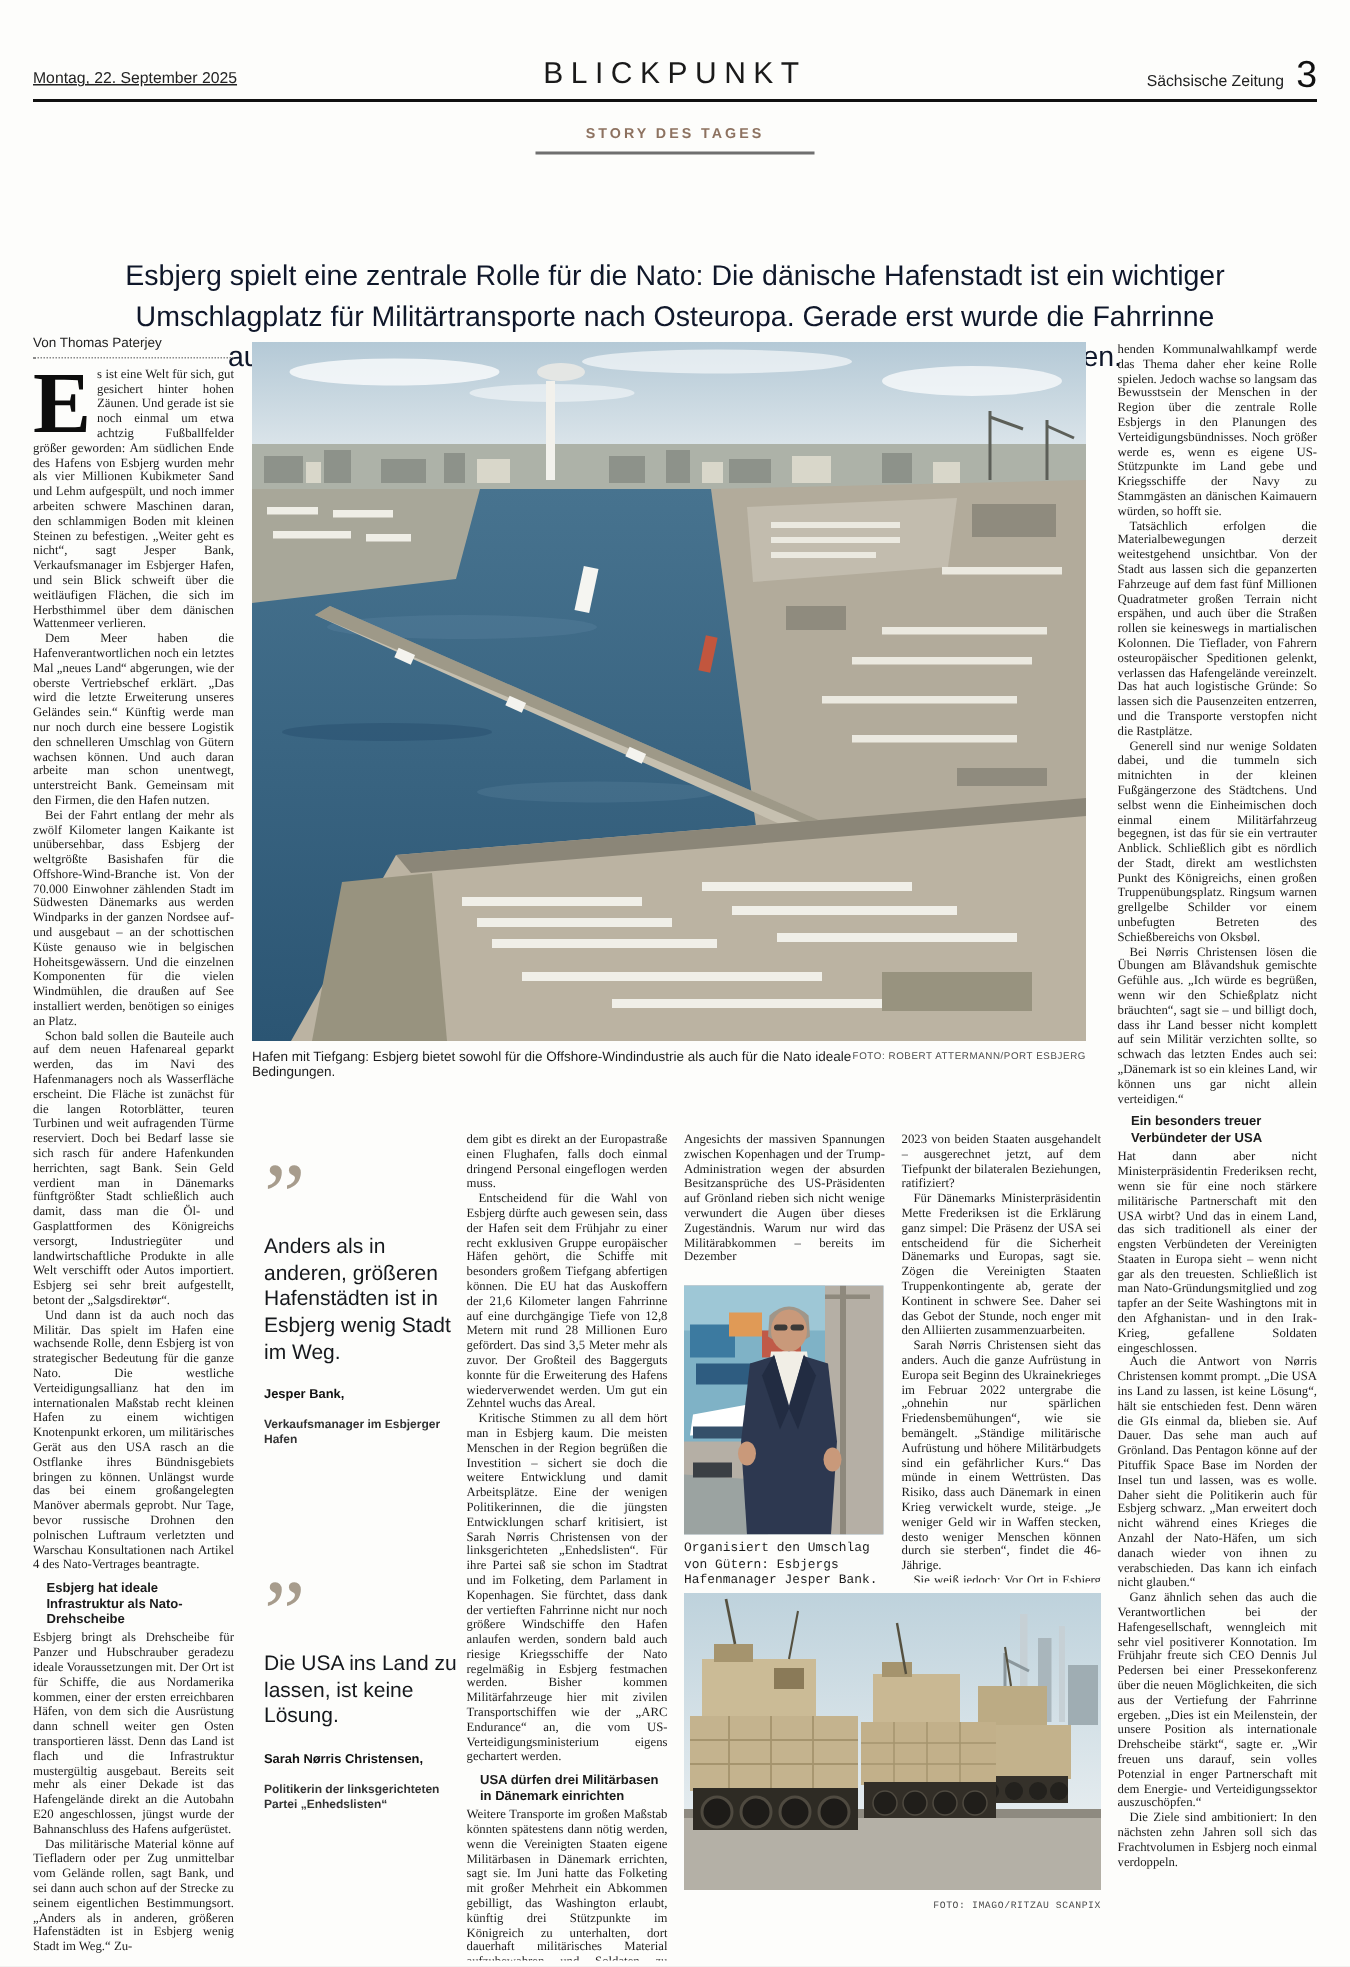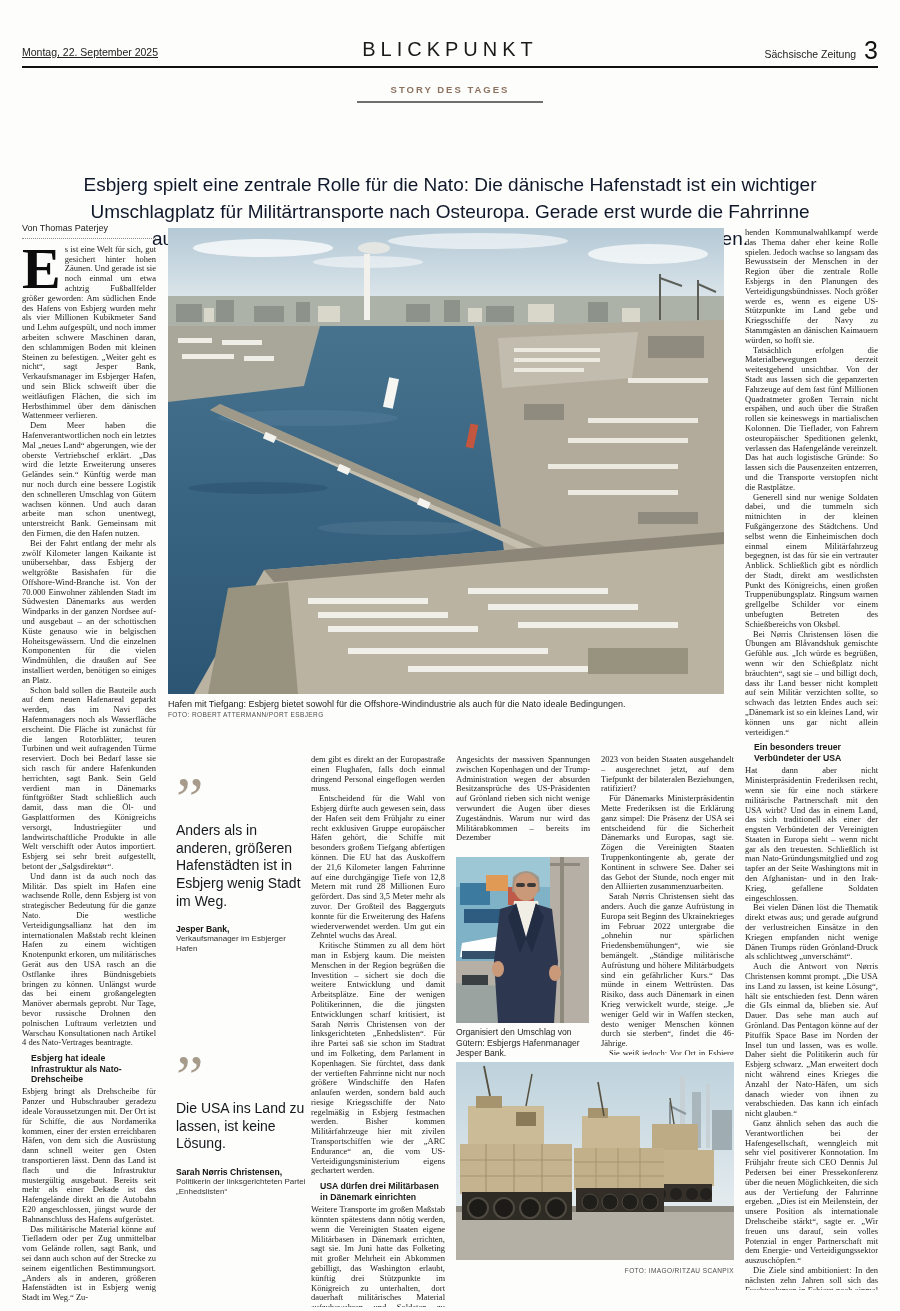--- a/index.html
+++ b/index.html
@@ -28,33 +28,33 @@
   .byline{font-family:"Liberation Sans",sans-serif;font-size:9px;color:#222;padding-bottom:4px;margin-bottom:6px;
           border-bottom:1px dotted #8a8a8a;text-align:left;}
   .dropcap{float:left;font-family:"Liberation Serif",serif;font-weight:bold;font-size:58px;line-height:44px;
            padding:2px 4px 0 0;color:#0d0d0d;}
   .subhead{font-family:"Liberation Sans",sans-serif;font-weight:bold;font-size:8.7px;line-height:1.2;
            margin:5px 0 3px 0 !important;padding-left:9px;text-align:left;text-indent:0 !important;}
   
   .photo{position:absolute;overflow:hidden;background:#9fb2bd;}
   .photo svg{display:block;width:100%;height:100%;}
   .cap-row{position:absolute;display:flex;justify-content:space-between;align-items:flex-start;
-           font-family:"Liberation Sans",sans-serif;flex-direction:column;}
+           font-family:"Liberation Sans",sans-serif;}
   .cap-text{font-size:9px;color:#1d1d1d;}
   .cap-credit{font-size:6.5px;color:#4c4c4c;letter-spacing:.4px;white-space:nowrap;padding-top:2px;}
-  .cap-block{position:absolute;font-family:Liberation Sans, sans-serif;}
+  .cap-block{position:absolute;font-family:Liberation Mono, monospace;}
   .cap-block .cap-text{display:block;font-size:8.6px;line-height:1.25;}
   .cap-block .cap-credit{display:block;text-align:right;margin-top:1px;}
   
   .pq{position:absolute;width:130px;font-family:"Liberation Sans",sans-serif;text-align:left;}
   .pq-mark{font-family:"Liberation Serif",serif;font-size:62px;line-height:40px;height:38px;color:#a79c8c;
            letter-spacing:-3px;display:block;}
   .pq-text{display:block;font-size:14px;line-height:1.26;color:#15181c;margin-top:6px;}
   .pq-name{display:block;font-size:8.6px;font-weight:bold;color:#111;margin-top:14px;}
-  .pq-role{display:block;font-size:8px;line-height:1.25;color:#333;margin-top:0;}
+  .pq-role{display:block;font-size:8px;line-height:1.25;color:#333;margin-top:11px;font-weight:bold;}
 </style>
 </head>
 <body>
 
 <div id="page">
 
   <div class="hdr-date">Montag, 22. September 2025</div>
   <div class="hdr-section">BLICKPUNKT</div>
   <div class="hdr-right">
     <span class="hdr-paper">Sächsische Zeitung</span>
@@ -338,19 +338,18 @@
     <span class="cap-credit">FOTO: IMAGO/RITZAU SCANPIX</span>
   </div>
 
   <div class="col" style="left:745px;top:228px;width:133px;height:1062px;">
     <p class="bp">henden Kommunalwahlkampf werde das Thema daher eher keine Rolle spielen. Jedoch wachse so langsam das Bewusstsein der Menschen in der Region über die zentrale Rolle Esbjergs in den Planungen des Verteidigungsbündnisses. Noch größer werde es, wenn es eigene US-Stützpunkte im Land gebe und Kriegsschiffe der Navy zu Stammgästen an dänischen Kaimauern würden, so hofft sie.</p>
     <p class="bp">Tatsächlich erfolgen die Materialbewegungen derzeit weitestgehend unsichtbar. Von der Stadt aus lassen sich die gepanzerten Fahrzeuge auf dem fast fünf Millionen Quadratmeter großen Terrain nicht erspähen, und auch über die Straßen rollen sie keineswegs in martialischen Kolonnen. Die Tieflader, von Fahrern osteuropäischer Speditionen gelenkt, verlassen das Hafengelände vereinzelt. Das hat auch logistische Gründe: So lassen sich die Pausenzeiten entzerren, und die Transporte verstopfen nicht die Rastplätze.</p>
     <p class="bp">Generell sind nur wenige Soldaten dabei, und die tummeln sich mitnichten in der kleinen Fußgängerzone des Städtchens. Und selbst wenn die Einheimischen doch einmal einem Militärfahrzeug begegnen, ist das für sie ein vertrauter Anblick. Schließlich gibt es nördlich der Stadt, direkt am westlichsten Punkt des Königreichs, einen großen Truppenübungsplatz. Ringsum warnen grellgelbe Schilder vor einem unbefugten Betreten des Schießbereichs von Oksbøl.</p>
     <p class="bp">Bei Nørris Christensen lösen die Übungen am Blåvandshuk gemischte Gefühle aus. „Ich würde es begrüßen, wenn wir den Schießplatz nicht bräuchten“, sagt sie – und billigt doch, dass ihr Land besser nicht komplett auf sein Militär verzichten sollte, so schwach das letzten Endes auch sei: „Dänemark ist so ein kleines Land, wir können uns gar nicht allein verteidigen.“</p>
     <p class="subhead">Ein besonders treuer Verbündeter der USA</p>
     <p class="bp">Hat dann aber nicht Ministerpräsidentin Frederiksen recht, wenn sie für eine noch stärkere militärische Partnerschaft mit den USA wirbt? Und das in einem Land, das sich traditionell als einer der engsten Verbündeten der Vereinigten Staaten in Europa sieht – wenn nicht gar als den treuesten. Schließlich ist man Nato-Gründungsmitglied und zog tapfer an der Seite Washingtons mit in den Afghanistan- und in den Irak-Krieg, gefallene Soldaten eingeschlossen.</p>
-    <p class="bp">Bei vielen Dänen löst die Thematik direkt etwas aus; und gerade aufgrund der verlustreichen Einsätze in den Kriegen empfanden nicht wenige Dänen Trumps rüden Grönland-Druck als schlichtweg „unverschämt“.</p>
     <p class="bp">Auch die Antwort von Nørris Christensen kommt prompt. „Die USA ins Land zu lassen, ist keine Lösung“, hält sie entschieden fest. Denn wären die GIs einmal da, blieben sie. Auf Dauer. Das sehe man auch auf Grönland. Das Pentagon könne auf der Pituffik Space Base im Norden der Insel tun und lassen, was es wolle. Daher sieht die Politikerin auch für Esbjerg schwarz. „Man erweitert doch nicht während eines Krieges die Anzahl der Nato-Häfen, um sich danach wieder von ihnen zu verabschieden. Das kann ich einfach nicht glauben.“</p>
     <p class="bp">Ganz ähnlich sehen das auch die Verantwortlichen bei der Hafengesellschaft, wenngleich mit sehr viel positiverer Konnotation. Im Frühjahr freute sich CEO Dennis Jul Pedersen bei einer Pressekonferenz über die neuen Möglichkeiten, die sich aus der Vertiefung der Fahrrinne ergeben. „Dies ist ein Meilenstein, der unsere Position als internationale Drehscheibe stärkt“, sagte er. „Wir freuen uns darauf, sein volles Potenzial in enger Partnerschaft mit dem Energie- und Verteidigungssektor auszuschöpfen.“</p>
     <p class="bp">Die Ziele sind ambitioniert: In den nächsten zehn Jahren soll sich das Frachtvolumen in Esbjerg noch einmal verdoppeln.</p>
   </div>
 
 </div>
 
 </body></html>

